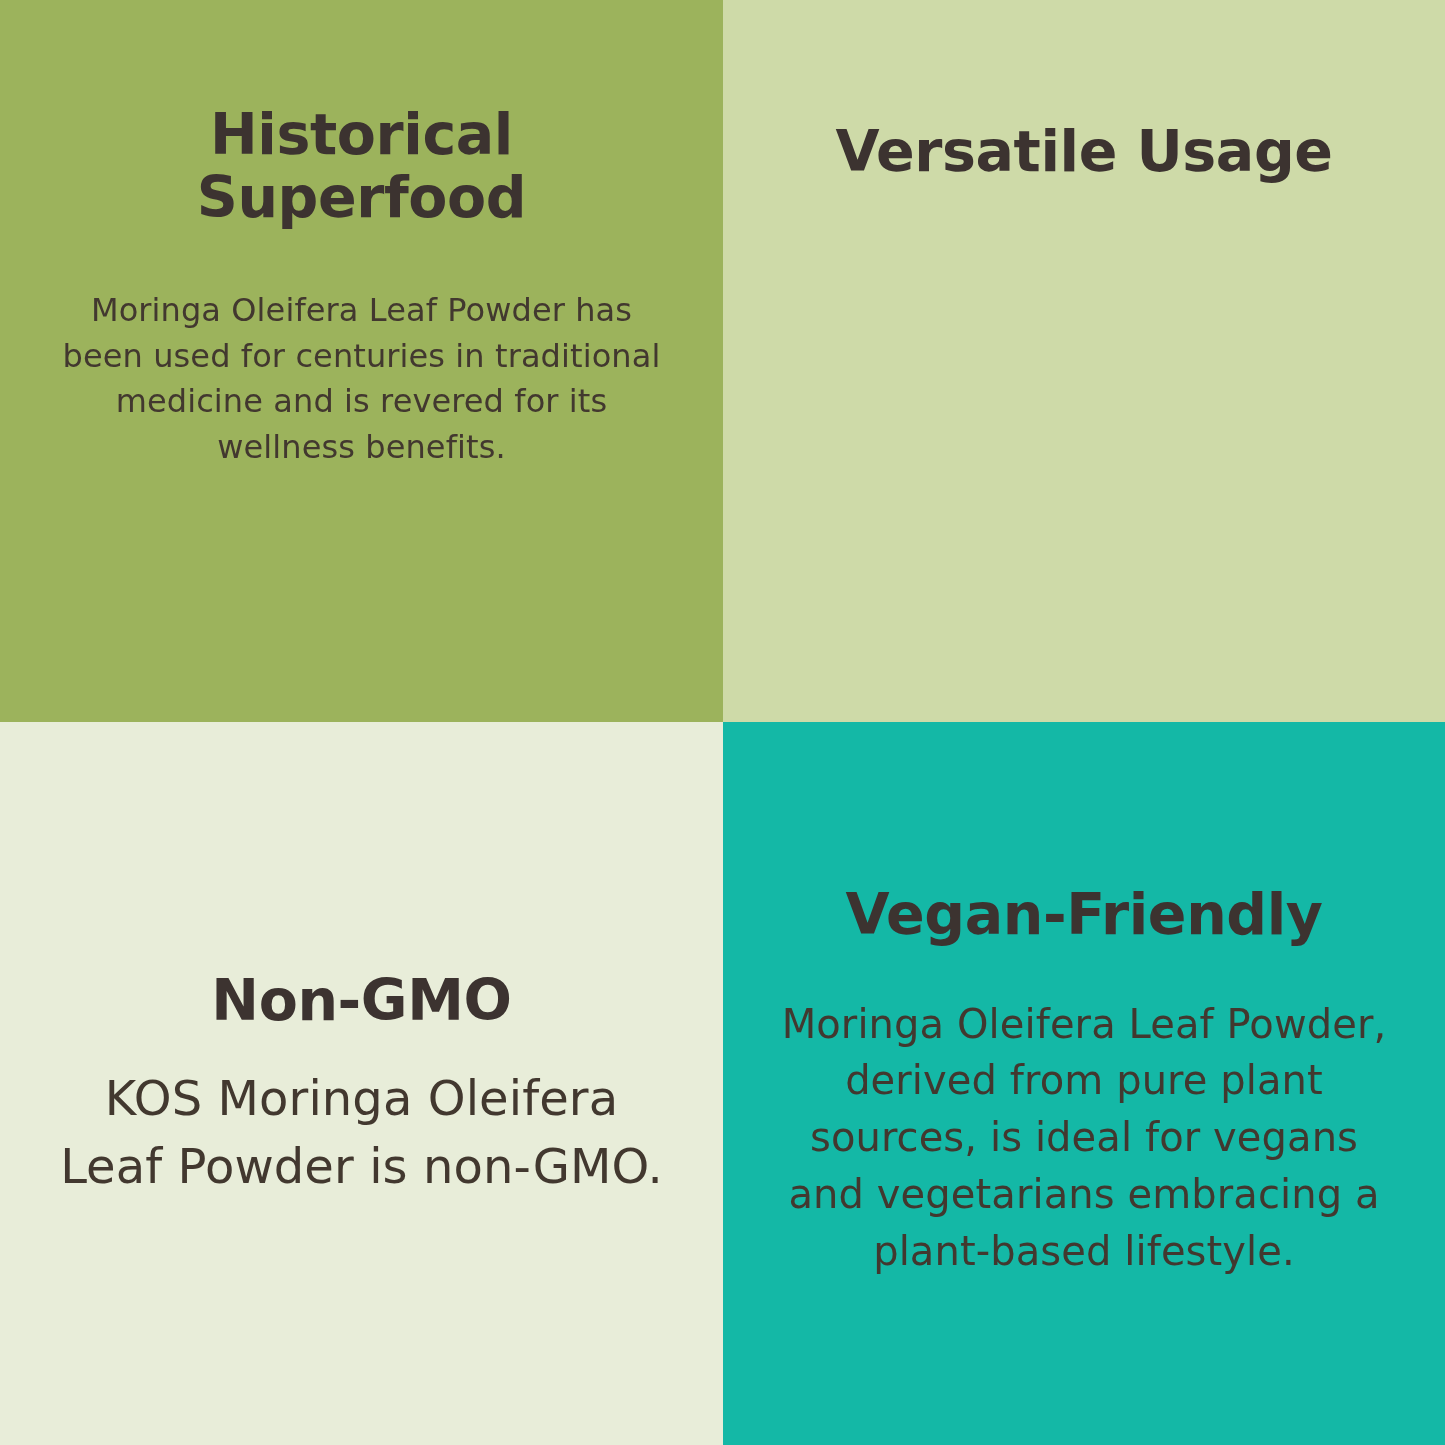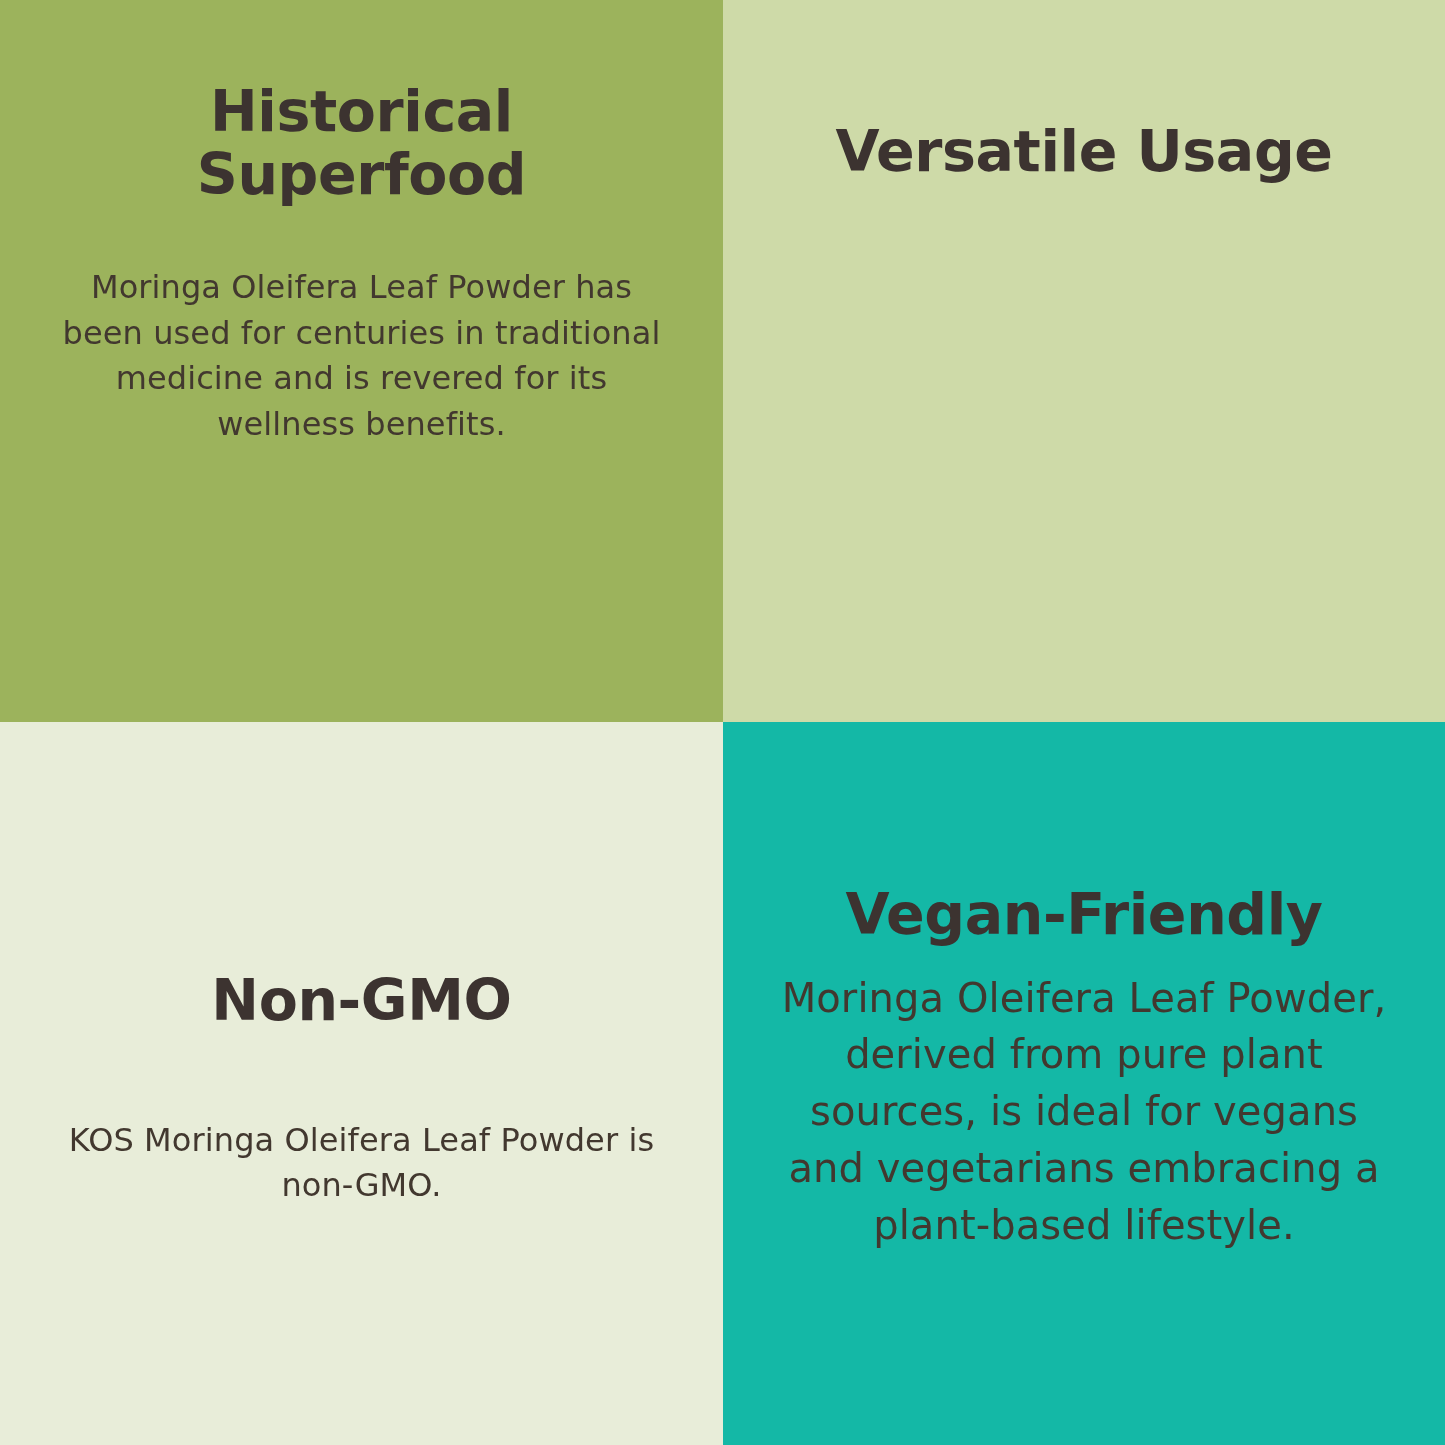--- a/index.html
+++ b/index.html
@@ -44,48 +44,48 @@
     font-family:"DejaVu Sans", sans-serif;
     font-weight:400;
     color:#42382f;
     text-align:center;
     line-height:1.42;
     letter-spacing:0.1px;
   }
 
   
   #quadrant-historical-superfood { background:#9cb35c; }
-  #quadrant-historical-superfood .q-inner { padding-top:80px; }
+  #quadrant-historical-superfood .q-inner { padding-top:103px; }
   #quadrant-historical-superfood .card-title { font-size:57px; max-width:560px; }
   #quadrant-historical-superfood .card-body {
     font-size:32px; max-width:600px; margin-top:60px;
   }
 
   
   #quadrant-versatile-usage { background:#cedaa8; }
   #quadrant-versatile-usage .q-inner { padding-top:120px; }
   #quadrant-versatile-usage .card-title { font-size:57px; max-width:640px; }
   #quadrant-versatile-usage .card-body {
     font-size:40px; max-width:636px; margin-top:52px;
   }
 
   
   #quadrant-non-gmo { background:#e8edd9; }
   #quadrant-non-gmo .q-inner { padding-top:247px;gap:32px; }
   #quadrant-non-gmo .card-title { font-size:57px; max-width:560px; }
   #quadrant-non-gmo .card-body {
-    font-size:32px; max-width:620px; margin-top:54px;
+    font-size:48px; max-width:620px; 
   }
 
   
   #quadrant-vegan-friendly { background:#14b8a6; }
   #quadrant-vegan-friendly .q-inner { padding-top:161px; }
   #quadrant-vegan-friendly .card-title { font-size:57px; max-width:660px; }
   #quadrant-vegan-friendly .card-body {
-    font-size:40px; max-width:624px; margin-top:24px;
+    font-size:40px; max-width:624px; margin-top:50px;
   }
 </style>
 </head>
 <body>
 
 <div id="benefits-grid">
 
   <section class="quadrant" id="quadrant-historical-superfood">
     <div class="q-inner">
       <h2 class="card-title">Historical

